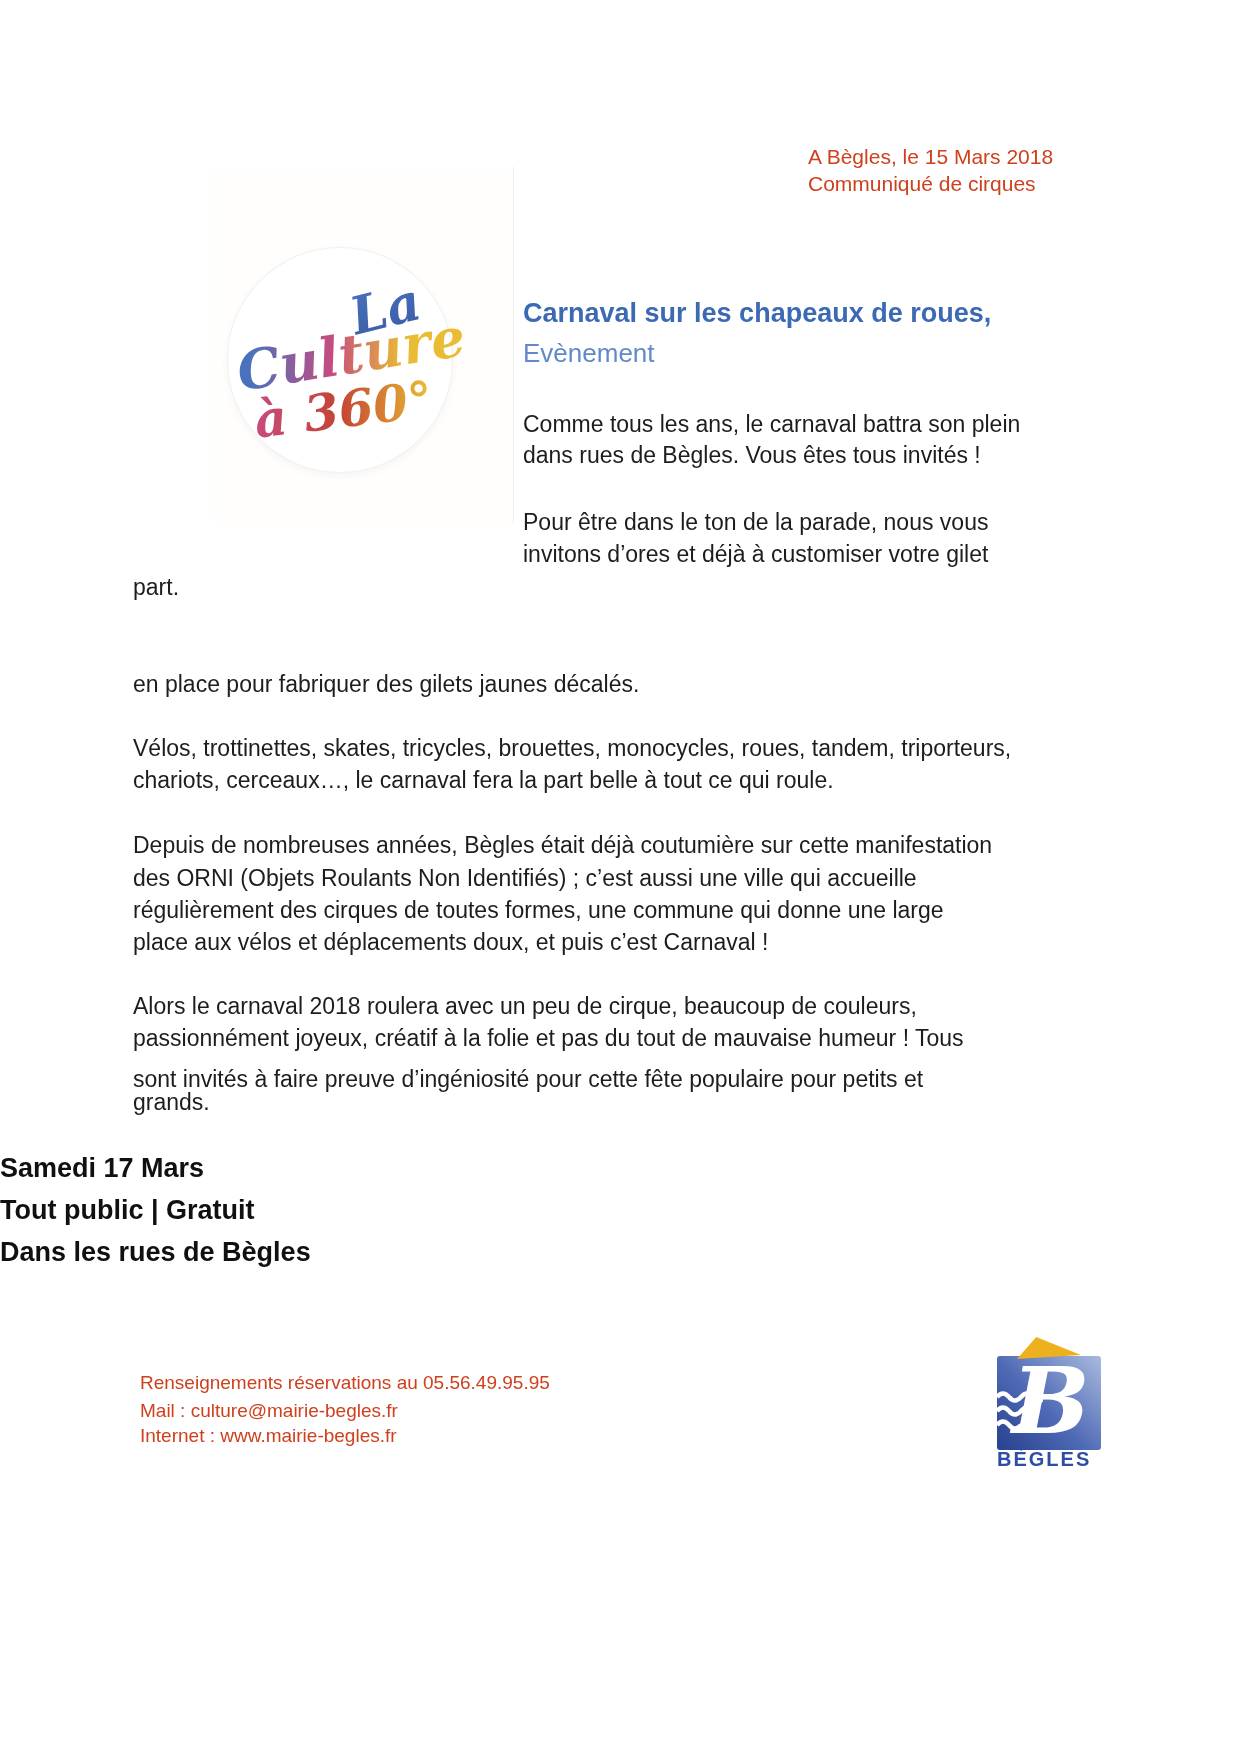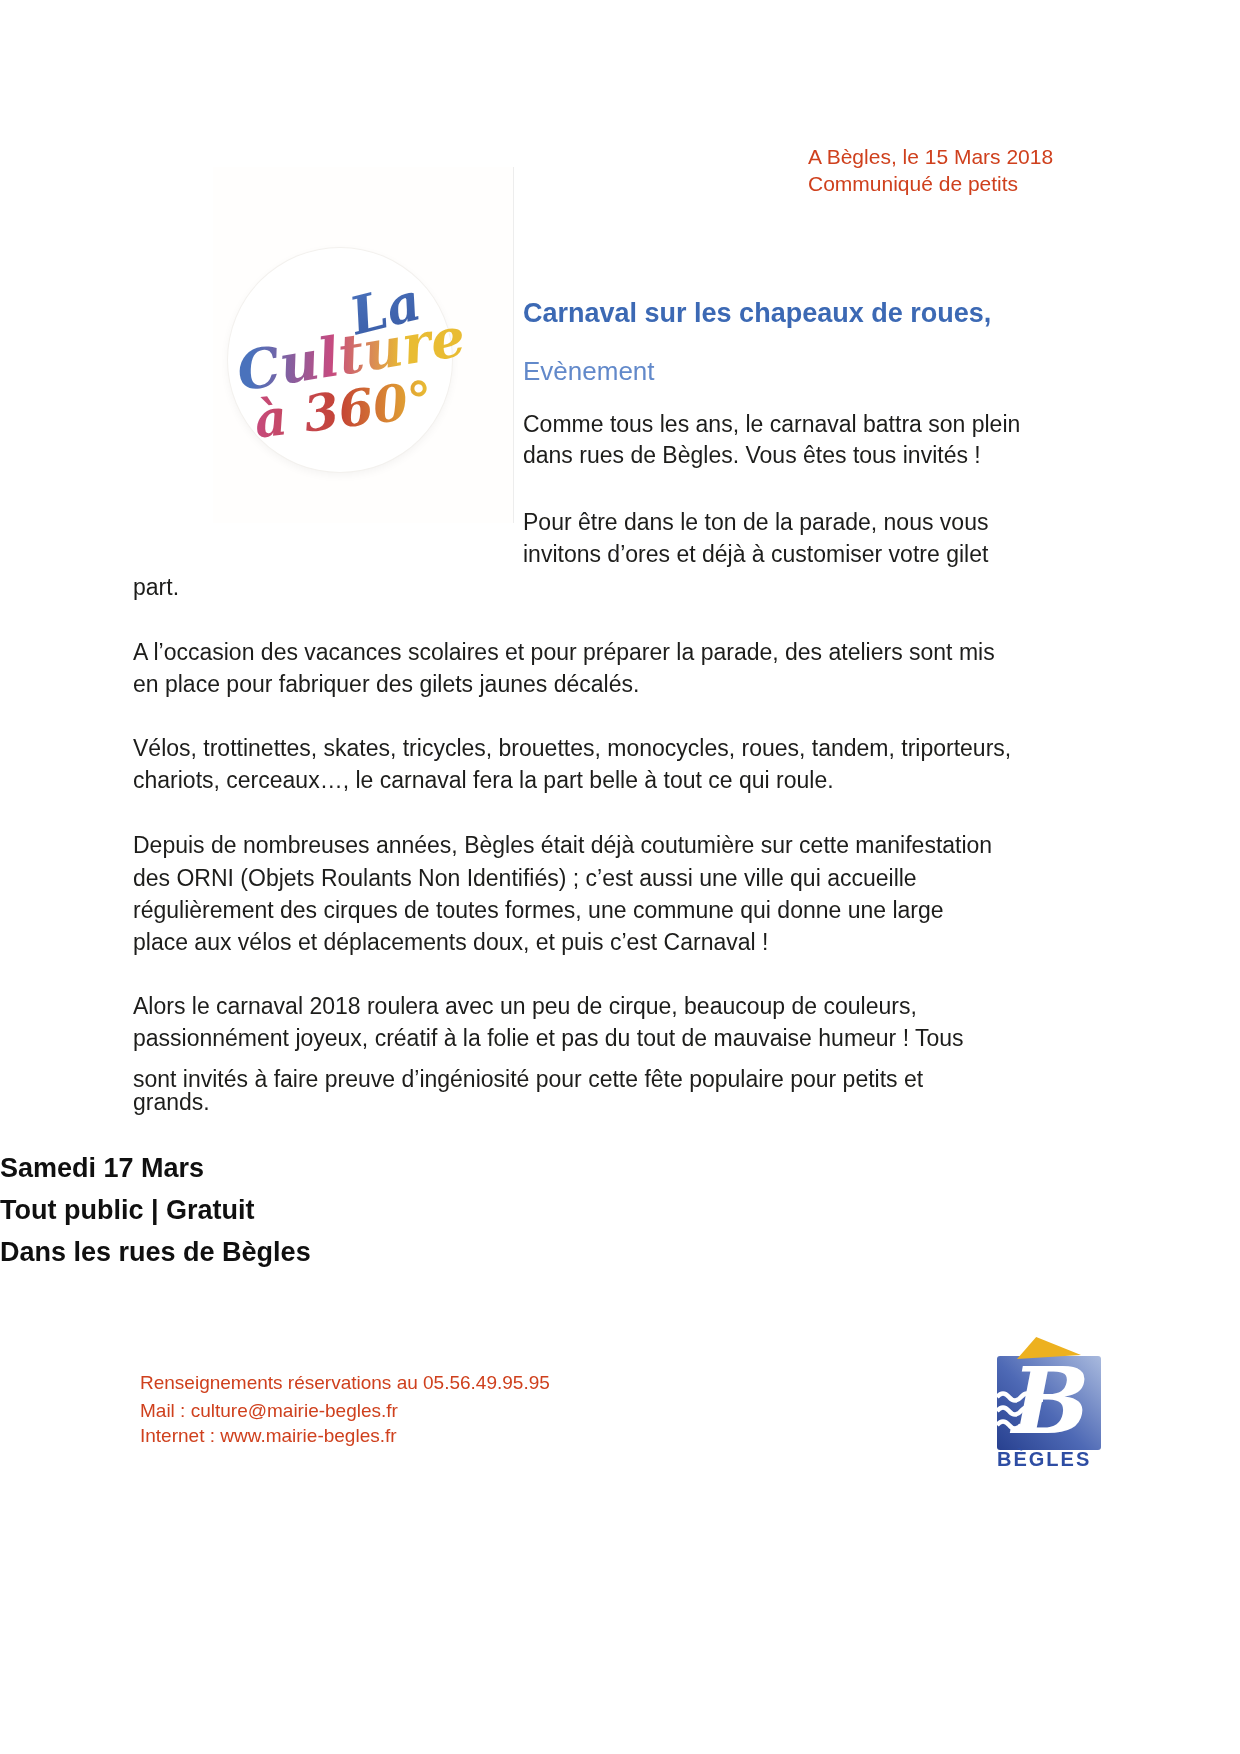--- a/index.html
+++ b/index.html
@@ -17,21 +17,21 @@
   }
   html,body{margin:0;padding:0;background:#ffffff;}
   .page{
     position:relative;width:1192px;height:1754px;background:#ffffff;
     font-family:"Liberation Sans", sans-serif;overflow:hidden;
   }
   .l{position:absolute;white-space:nowrap;line-height:1;}
   .red{color:var(--accent-red);font-size:21px;}
   .contact{color:var(--accent-red);font-size:19px;}
   .title{color:var(--heading-blue);font-size:27px;font-weight:bold;}
-  .subtitle{color:var(--subheading-blue);font-size:26px;margin-top:18px;}
+  .subtitle{color:var(--subheading-blue);font-size:26px;}
   .body{color:var(--body-text);font-size:23px;text-align:right;}
   .event{position:absolute;left:0;width:1240px;text-align:left;color:var(--event-text);
          font-size:27px;font-weight:bold;line-height:1;}
   
   .culture-box{position:absolute;left:213px;top:167px;width:300px;height:356px;
                background:#fffefd;border-right:1px solid #ededed;}
   .culture-logo{position:absolute;left:15px;top:81px;width:224px;height:224px;border-radius:50%;
                 background:#ffffff;box-shadow:0 0 0 1px #f3f1ee, 0 3px 10px rgba(0,0,0,.05);}
   .lg-word{position:absolute;white-space:nowrap;font-family:"DejaVu Serif", serif;
            font-style:italic;font-weight:bold;color:transparent;
@@ -54,41 +54,40 @@
         font-size:92px;line-height:98px;}
   .bg-wordmark{position:absolute;left:4px;bottom:0;width:100%;text-align:left;
                color:var(--begles-blue);font-weight:bold;font-size:20px;letter-spacing:2px;}
 </style>
 </head>
 <body>
 
 <div class="page">
 
   <div class="l red" style="left:808px;top:146px">A Bègles, le 15 Mars 2018</div>
-  <div class="l red" style="left:808px;top:173px">Communiqué de petits</div>
+  <div class="l red" style="left:808px;top:173px">Communiqué de cirques</div>
 
   <div class="culture-box">
     <div class="culture-logo">
       <span class="lg-word lg-la">La</span>
       <span class="lg-word lg-culture">Culture</span>
       <span class="lg-word lg-a360">à 360°</span>
     </div>
   </div>
 
   <div class="l title" style="left:523px;top:300px">Carnaval sur les chapeaux de roues,</div>
   <div class="l subtitle" style="left:523px;top:340px">Evènement</div>
 
   <div class="l body" style="left:523px;top:413px">Comme tous les ans, le carnaval battra son plein</div>
   <div class="l body" style="left:523px;top:444px">dans rues de Bègles. Vous êtes tous invités !</div>
 
   <div class="l body" style="left:523px;top:511px">Pour être dans le ton de la parade, nous vous</div>
   <div class="l body" style="left:523px;top:543px">invitons d’ores et déjà à customiser votre gilet</div>
   <div class="l body" style="left:133px;top:576px">part.</div>
 
-  <div class="l body" style="left:133px;top:641px">A l’occasion des vacances scolaires et pour préparer la parade, des ateliers sont mis</div>
   <div class="l body" style="left:133px;top:673px">en place pour fabriquer des gilets jaunes décalés.</div>
 
   <div class="l body" style="left:133px;top:737px">Vélos, trottinettes, skates, tricycles, brouettes, monocycles, roues, tandem, triporteurs,</div>
   <div class="l body" style="left:133px;top:769px">chariots, cerceaux…, le carnaval fera la part belle à tout ce qui roule.</div>
 
   <div class="l body" style="left:133px;top:834px">Depuis de nombreuses années, Bègles était déjà coutumière sur cette manifestation</div>
   <div class="l body" style="left:133px;top:867px">des ORNI (Objets Roulants Non Identifiés) ; c’est aussi une ville qui accueille</div>
   <div class="l body" style="left:133px;top:899px">régulièrement des cirques de toutes formes, une commune qui donne une large</div>
   <div class="l body" style="left:133px;top:931px">place aux vélos et déplacements doux, et puis c’est Carnaval !</div>
 

